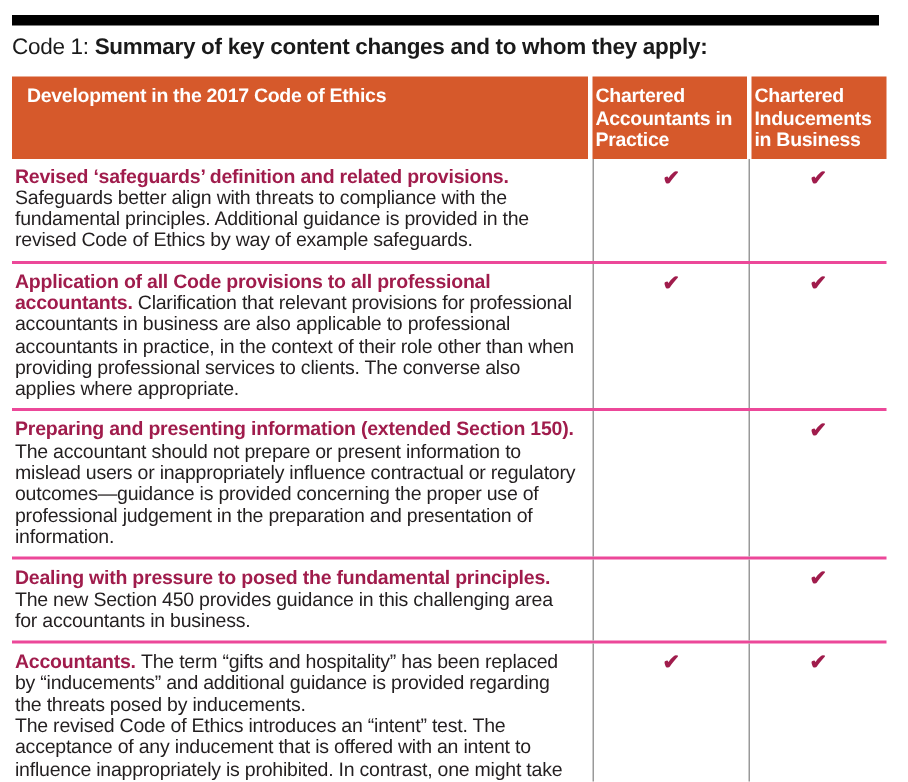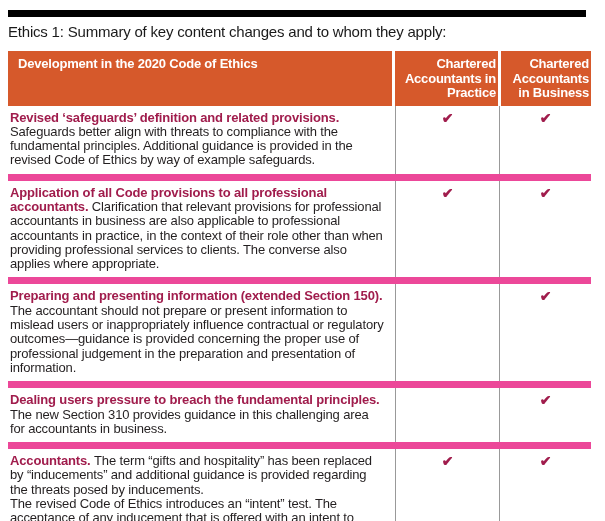--- a/index.html
+++ b/index.html
@@ -13,45 +13,45 @@
 
   .top-bar {
     width:578px; height:7px; background:#000000; margin-bottom:5px;
   }
 
   .title {
     font-size:15px; line-height:19px; letter-spacing:-0.2px;
     margin:2px 0 10px 0; color:#1a1a1a;
   }
   .title .prefix { font-weight:400; }
-  .title .bold   { font-weight:400; }
+  .title .bold   { font-weight:700; }
 
   .ethics-table { width:583px; }
 
   
   .thead {
     display:grid;
     grid-template-columns:384px 103px 90px;
     column-gap:3px;
     align-items:stretch;
   }
   .th {
     background:#d6592b; color:#ffffff; font-weight:700;
     font-size:13px; line-height:14.5px; letter-spacing:-0.2px;
     padding:6px 2px 5px 2px;
     min-height:38px;
   }
   .th-dev { padding-left:10px; padding-right:8px; text-align:left; }
-  .th-center { text-align:right; }
+  .th-center { text-align:left; }
 
   
   .tbody .trow {
     display:grid;
     grid-template-columns:387px 104px 92px;
-    border-bottom:7px solid #ec4899;
+    border-bottom:2px solid #ec4899;
   }
   .cell-text {
     padding:5px 10px 6px 2px;
     font-size:13px; line-height:14.3px; letter-spacing:-0.15px;
   }
   .row-heading { color:#a01c4c; font-weight:700; }
   .row-heading::after { content:" "; }
   .row-body { color:#231f20; }
   .p2 { display:block; }
   .p2:empty { display:none; }
@@ -66,30 +66,30 @@
   }
 </style>
 </head>
 <body>
 
 <div class="page">
 
   <div class="top-bar"></div>
 
   <div class="title">
-    <span class="prefix">Ethics 1:</span>
+    <span class="prefix">Code 1:</span>
     <span class="bold">Summary of key content changes and to whom they apply:</span>
   </div>
 
   <div class="ethics-table">
 
     <div class="thead">
-      <div class="th th-dev">Development in the 2020 Code of Ethics</div>
+      <div class="th th-dev">Development in the 2017 Code of Ethics</div>
       <div class="th th-center">Chartered Accountants in Practice</div>
-      <div class="th th-center">Chartered Accountants in Business</div>
+      <div class="th th-center">Chartered Inducements in Business</div>
     </div>
 
     <div class="tbody">
 
       <div class="trow">
         <div class="cell-text">
           <span class="row-heading">Revised ‘safeguards’ definition and related provisions.</span><span class="row-body">Safeguards better align with threats to compliance with the fundamental principles. Additional guidance is provided in the revised Code of Ethics by way of example safeguards.</span>
           
         </div>
         <div class="check-cell"><span>✔</span></div>
@@ -109,21 +109,21 @@
         <div class="cell-text">
           <span class="row-heading">Preparing and presenting information (extended Section 150).</span><span class="row-body">The accountant should not prepare or present information to mislead users or inappropriately influence contractual or regulatory outcomes—guidance is provided concerning the proper use of professional judgement in the preparation and presentation of information.</span>
           
         </div>
         <div class="check-cell"><span></span></div>
         <div class="check-cell"><span>✔</span></div>
       </div>
 
       <div class="trow">
         <div class="cell-text">
-          <span class="row-heading">Dealing users pressure to breach the fundamental principles.</span><span class="row-body">The new Section 310 provides guidance in this challenging area for accountants in business.</span>
+          <span class="row-heading">Dealing with pressure to posed the fundamental principles.</span><span class="row-body">The new Section 450 provides guidance in this challenging area for accountants in business.</span>
           
         </div>
         <div class="check-cell"><span></span></div>
         <div class="check-cell"><span>✔</span></div>
       </div>
 
       <div class="trow">
         <div class="cell-text">
           <span class="row-heading">Accountants.</span><span class="row-body">The term “gifts and hospitality” has been replaced by “inducements” and additional guidance is provided regarding the threats posed by inducements.</span>
           <span class="row-body p2">The revised Code of Ethics introduces an “intent” test. The acceptance of any inducement that is offered with an intent to influence inappropriately is prohibited. In contrast, one might take possible safeguarding actions concerning inducements where there is no such intent.</span>

